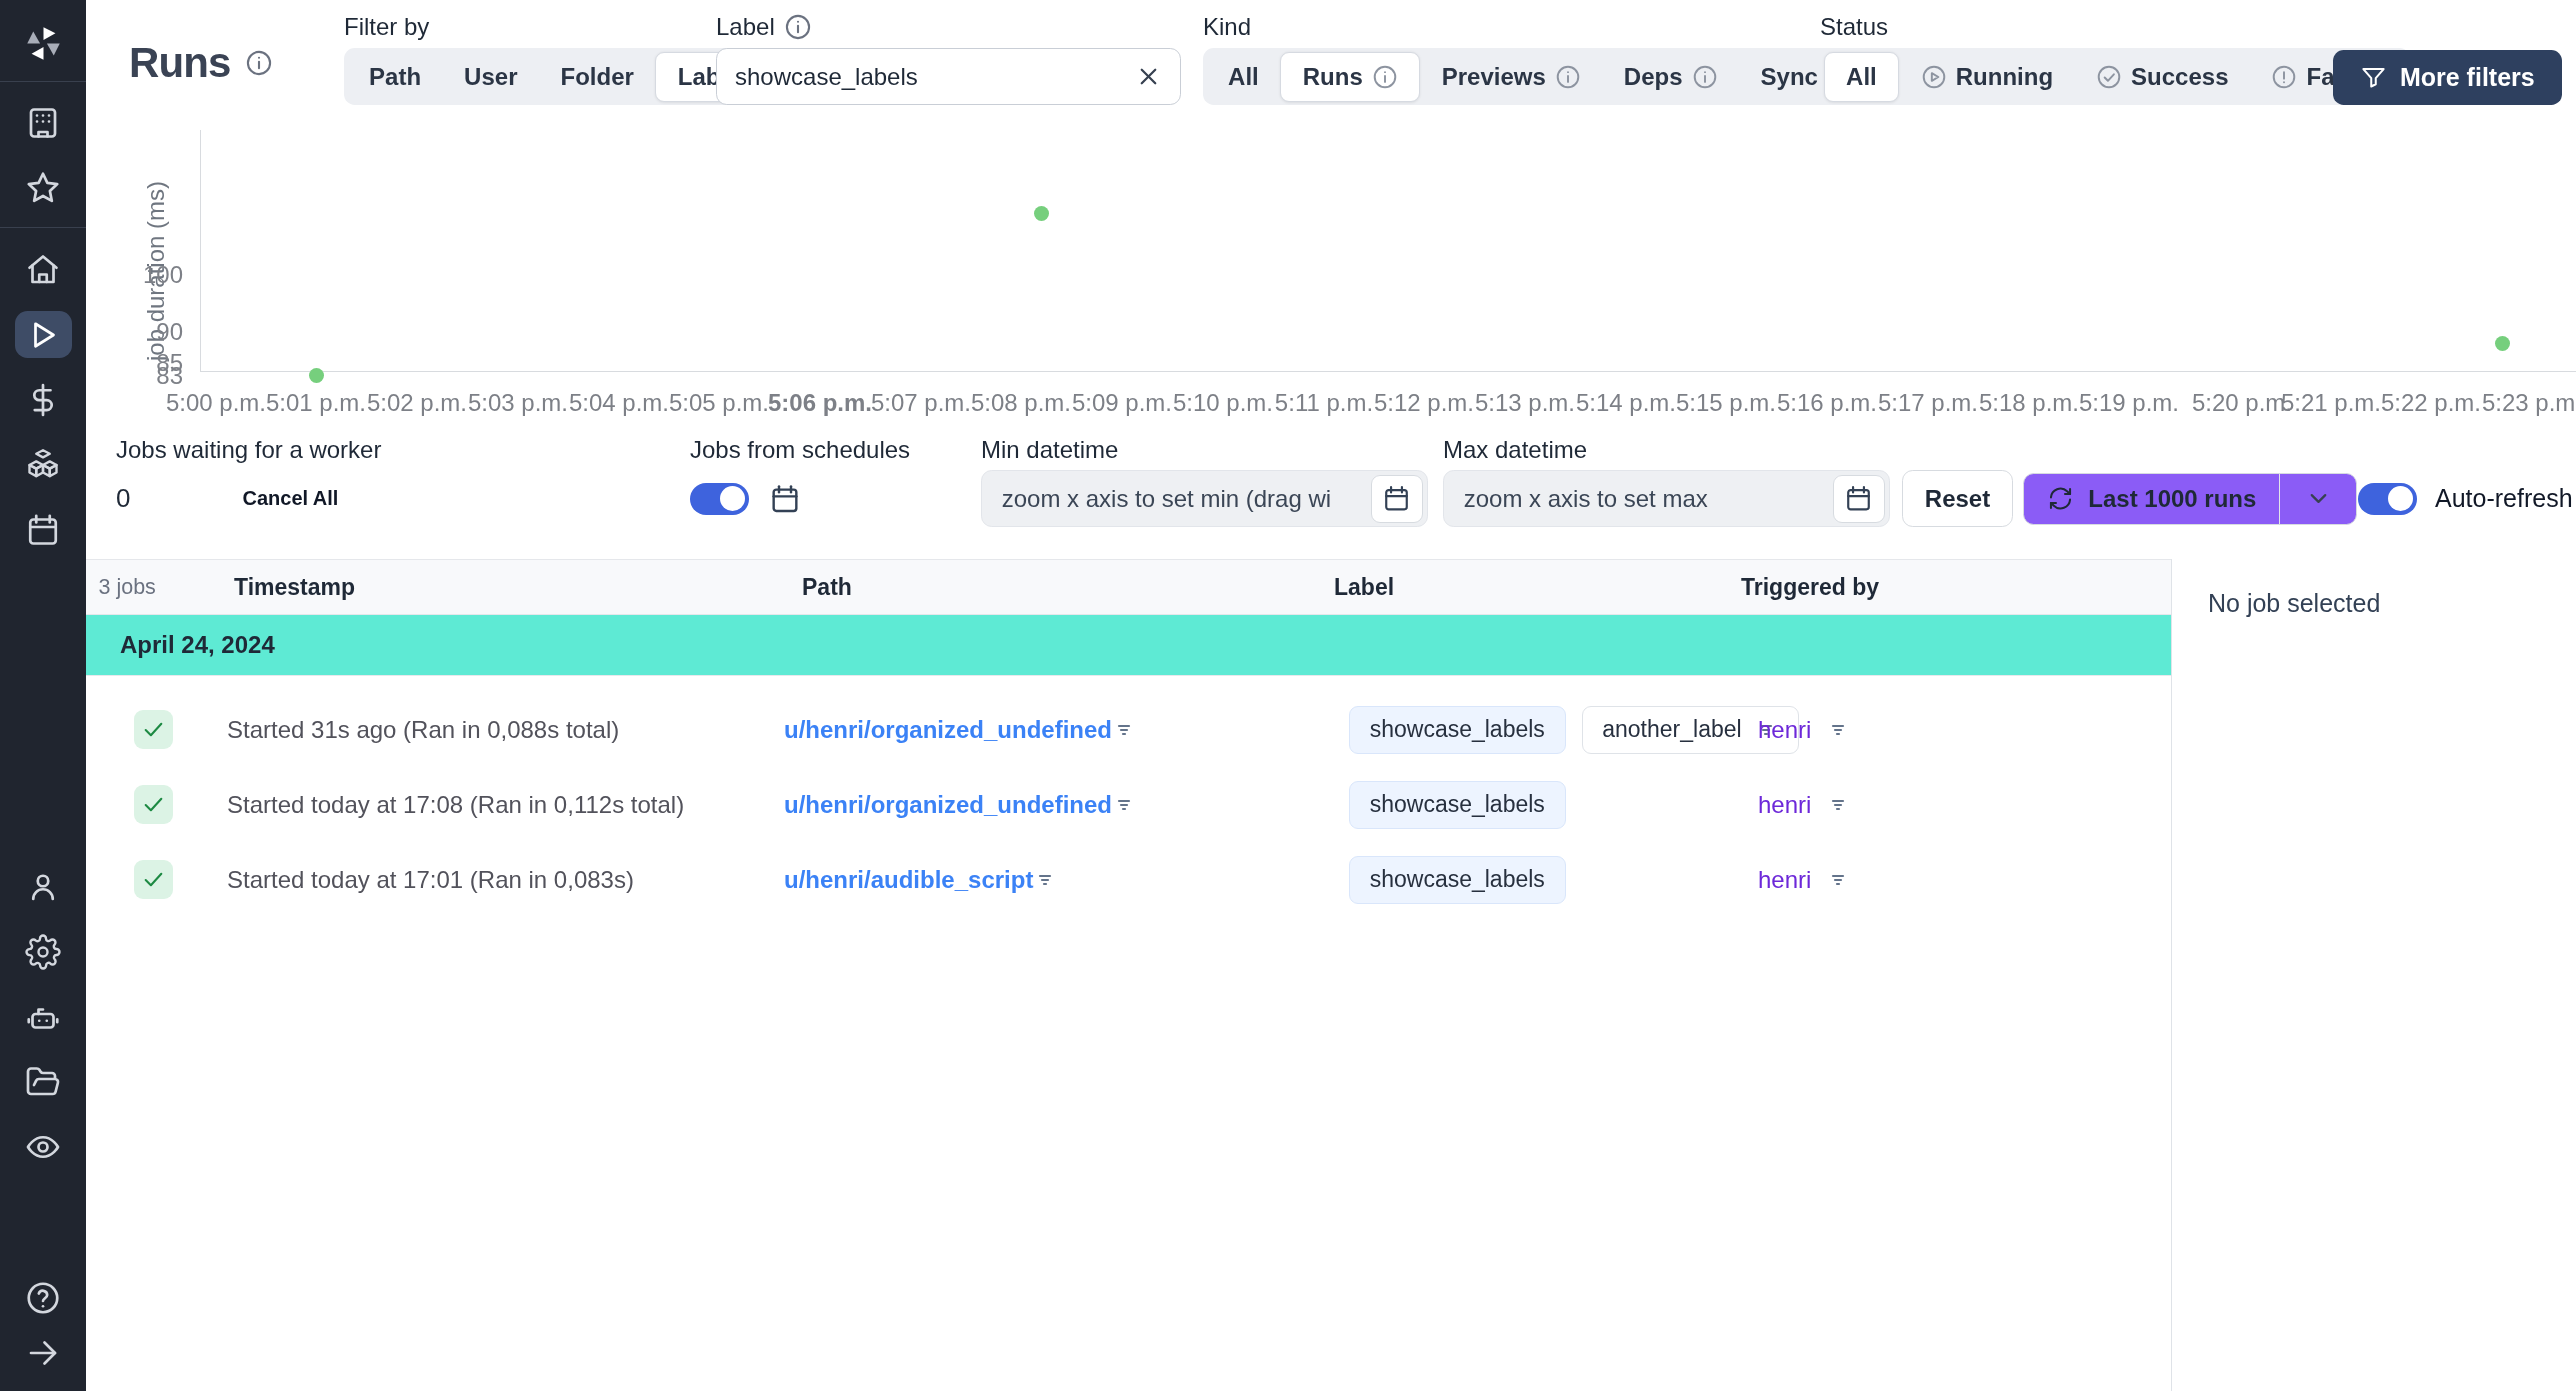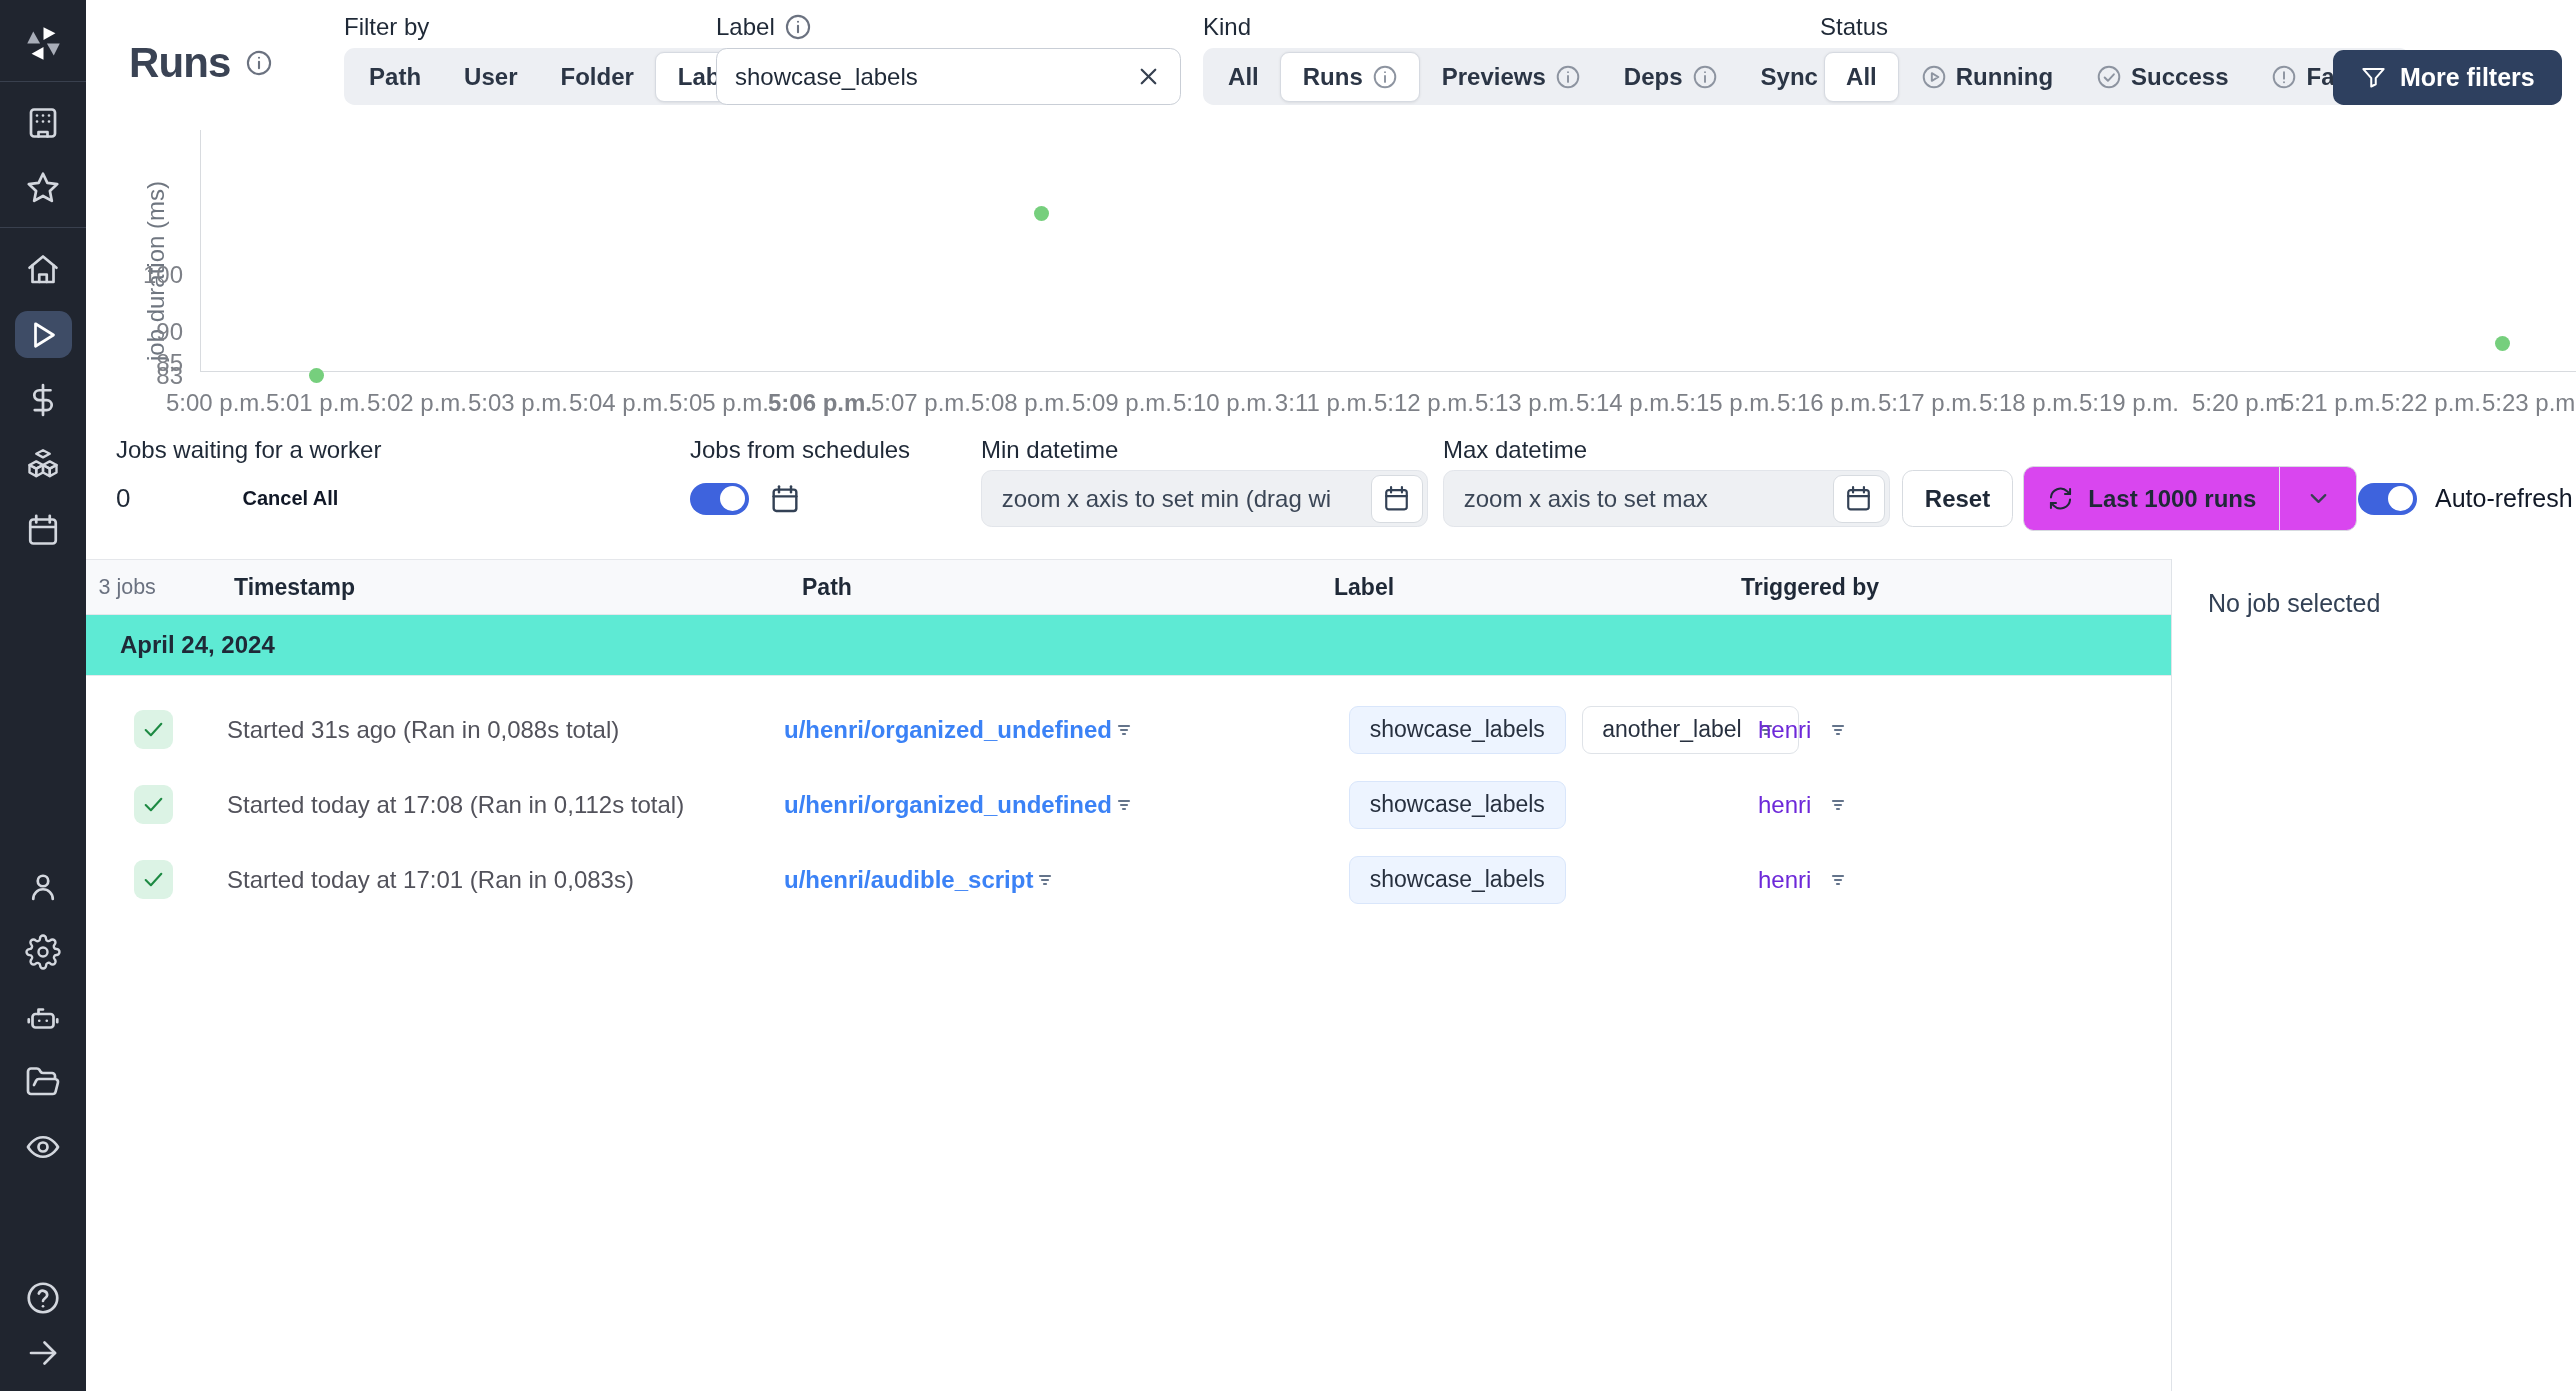--- a/index.html
+++ b/index.html
@@ -69,21 +69,21 @@
   .cal-ic svg{width:32px;height:32px;}
   .dt-input{width:447px;height:57px;background:#eef0f3;border:0.9px solid #e2e5ea;border-radius:10.7px;position:relative;
             display:flex;align-items:center;padding:0 19.7px;overflow:hidden;cursor:text;}
   .dt-input .ph{font-size:24px;color:#3b4656;white-space:nowrap;}
   .cal-btn{position:absolute;right:4.5px;top:3.6px;width:52px;height:48px;background:#fff;border:0.9px solid #d7dbe0;
            border-radius:9px;display:flex;align-items:center;justify-content:center;color:#334155;cursor:pointer;}
   .cal-btn svg{width:29px;height:29px;}
   .btn{height:57px;border:0.9px solid #d7dbe0;border-radius:10.7px;background:#fff;font-size:24px;font-weight:600;
        color:#1f2937;cursor:pointer;font-family:inherit;}
   .reset-btn{width:111px;}
-  .split{display:flex;align-items:stretch;height:65px;border:0.9px solid #d7dbe0;border-radius:10.7px;background:#d946ef;overflow:hidden;}
+  .split{display:flex;align-items:stretch;height:52px;border:0.9px solid #d7dbe0;border-radius:10.7px;background:#8b5cf6;overflow:hidden;}
   .split-main{display:flex;align-items:center;gap:14.3px;padding:0 23px;font-size:24px;font-weight:600;color:#1f2937;
               background:none;border:none;cursor:pointer;font-family:inherit;}
   .split-main svg{width:27px;height:27px;}
   .split-chev{width:77px;display:flex;align-items:center;justify-content:center;border:none;background:none;
               border-left:0.9px solid #e2e5ea;cursor:pointer;color:#374151;}
   .split-chev svg{width:27px;height:27px;}
   .auto-wrap{display:flex;align-items:center;gap:18px;}
   .auto-label{font-size:25px;color:#111827;}
 
   
@@ -377,21 +377,21 @@
           <span class="xtick" style="left: 230px;">5:01 p.m.</span>
           <span class="xtick" style="left: 331px;">5:02 p.m.</span>
           <span class="xtick" style="left: 432px;">5:03 p.m.</span>
           <span class="xtick" style="left: 533px;">5:04 p.m.</span>
           <span class="xtick" style="left: 633px;">5:05 p.m.</span>
           <span class="xtick" style="left: 734px; font-weight: bold;">5:06 p.m.</span>
           <span class="xtick" style="left: 835px;">5:07 p.m.</span>
           <span class="xtick" style="left: 935px;">5:08 p.m.</span>
           <span class="xtick" style="left: 1036px;">5:09 p.m.</span>
           <span class="xtick" style="left: 1137px;">5:10 p.m.</span>
-          <span class="xtick" style="left: 1238px;">3:11 p.m.</span>
+          <span class="xtick" style="left: 1238px;">5:11 p.m.</span>
           <span class="xtick" style="left: 1338px;">5:12 p.m.</span>
           <span class="xtick" style="left: 1439px;">5:13 p.m.</span>
           <span class="xtick" style="left: 1540px;">5:14 p.m.</span>
           <span class="xtick" style="left: 1640px;">5:15 p.m.</span>
           <span class="xtick" style="left: 1741px;">5:16 p.m.</span>
           <span class="xtick" style="left: 1842px;">5:17 p.m.</span>
           <span class="xtick" style="left: 1943px;">5:18 p.m.</span>
           <span class="xtick" style="left: 2043px;">5:19 p.m.</span>
           <span class="xtick" style="left: 2144px; margin-left: 12px;">5:20 p.m.</span>
           <span class="xtick" style="left: 2245px;">5:21 p.m.</span>

